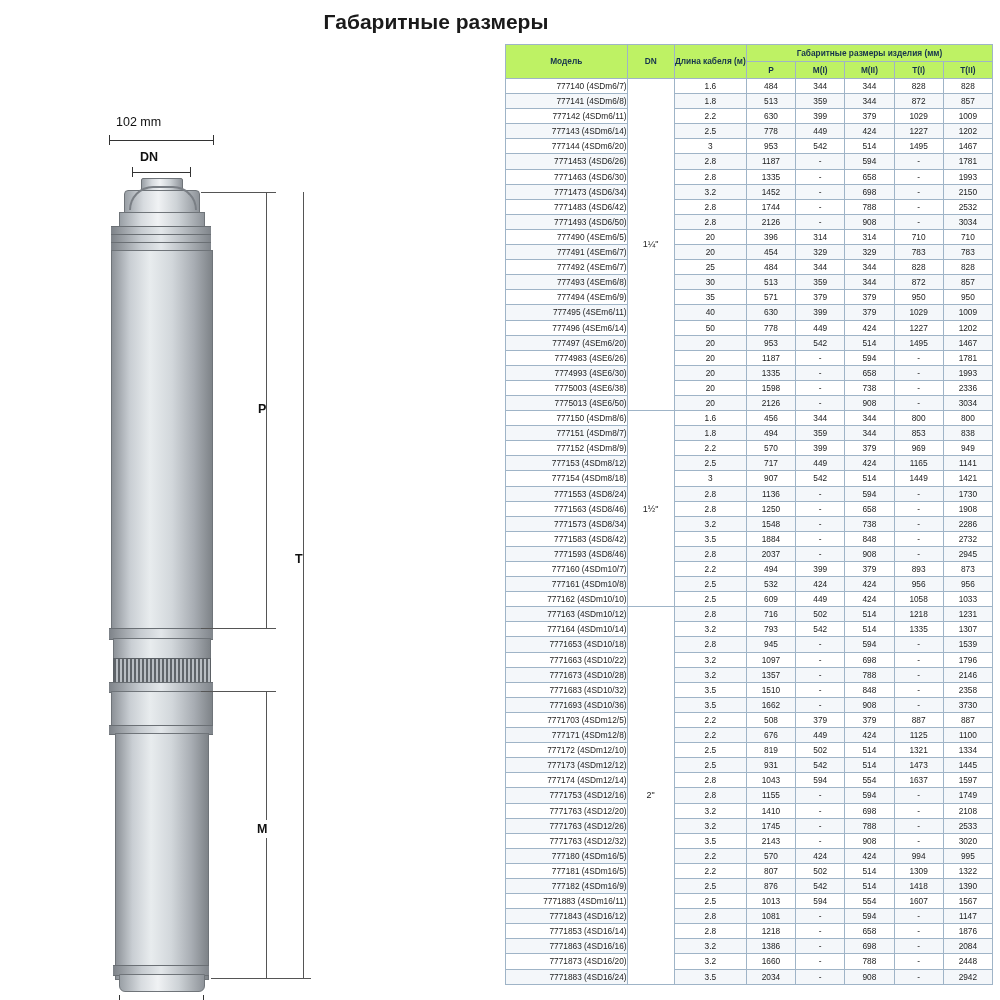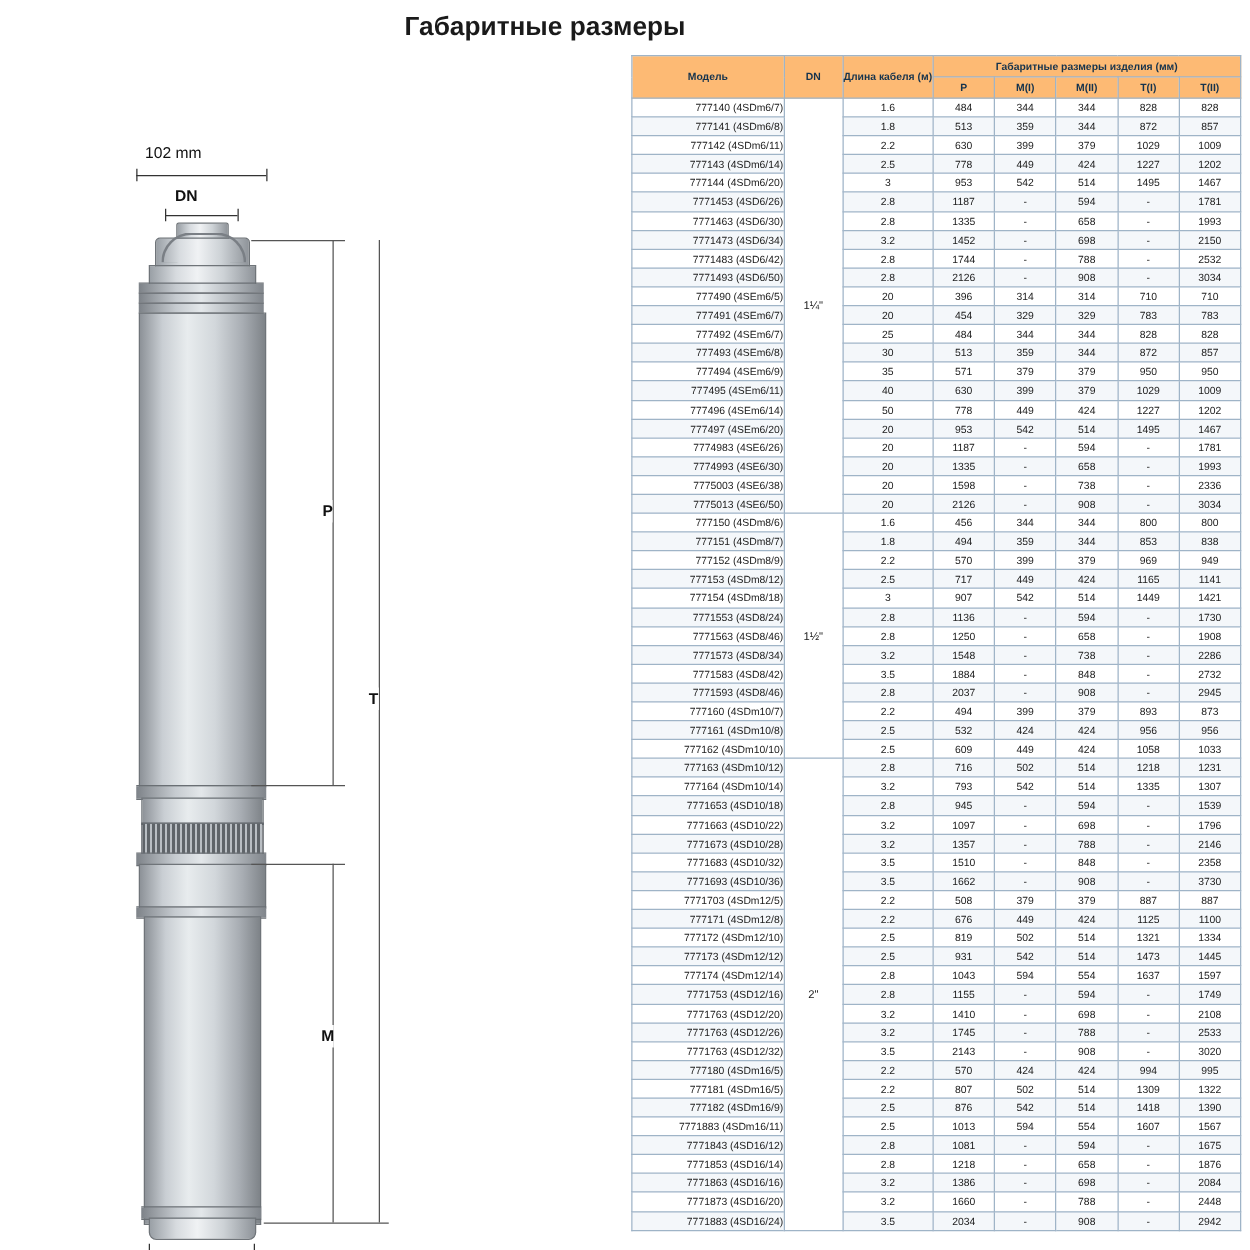--- a/index.html
+++ b/index.html
@@ -73,21 +73,21 @@
   }
   th,td{
     border:1px solid #9fb4c7;
     text-align:center;
     padding:0;
     height:14.1px;
     line-height:14.1px;
     white-space:nowrap;
   }
   thead th{
-    background:#fdba74;
+    background:#bef264;
     color:#15334d;
     font-weight:bold;
     font-size:8.3px;
     height:16px;
     line-height:11px;
   }
   td.model{ text-align:right; width:120px; }
   td.dn{ width:46px; }
   td.len{ width:48px; }
   td.num{ width:48px; }
@@ -670,21 +670,21 @@
           <td class="num">1607</td>
           <td class="num">1567</td>
         </tr>
         <tr>
           <td class="model">7771843 (4SD16/12)</td>
           <td class="len">2.8</td>
           <td class="num">1081</td>
           <td class="num">-</td>
           <td class="num">594</td>
           <td class="num">-</td>
-          <td class="num">1675</td>
+          <td class="num">1147</td>
         </tr>
         <tr>
           <td class="model">7771853 (4SD16/14)</td>
           <td class="len">2.8</td>
           <td class="num">1218</td>
           <td class="num">-</td>
           <td class="num">658</td>
           <td class="num">-</td>
           <td class="num">1876</td>
         </tr>

